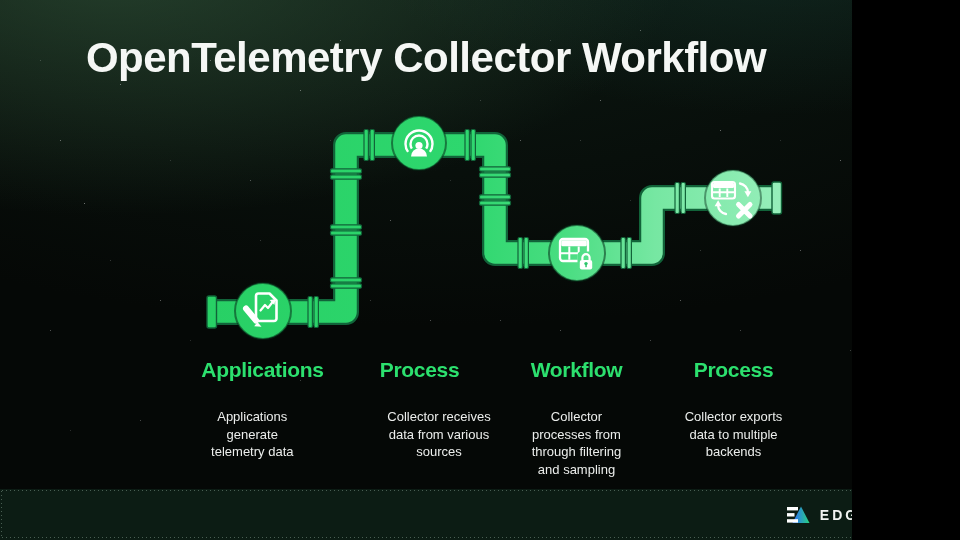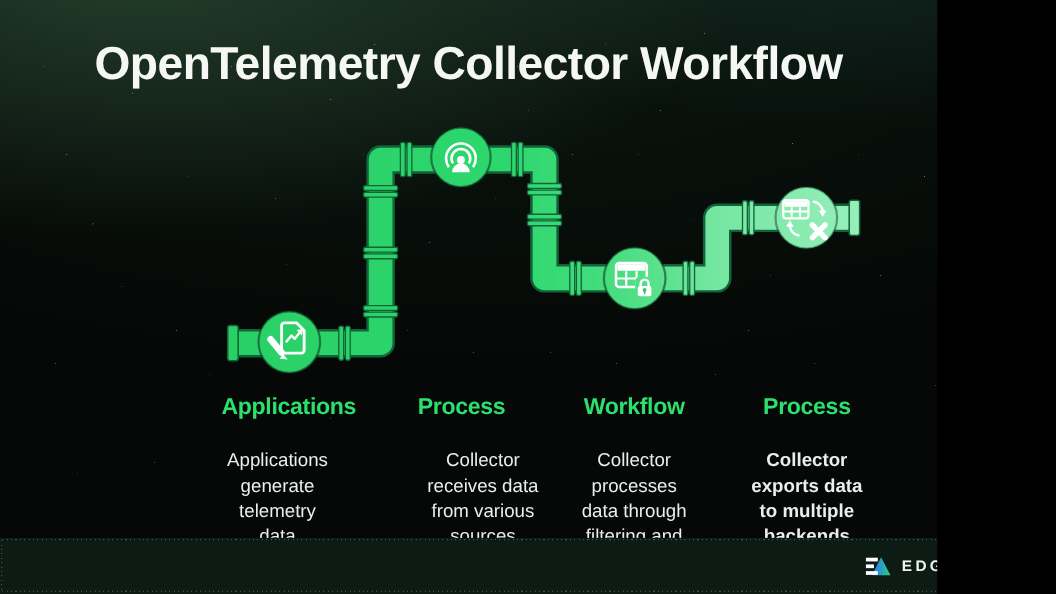--- a/index.html
+++ b/index.html
@@ -33,25 +33,25 @@
     900px 180px rgba(255,255,255,.2),70px 430px rgba(255,255,255,.2),890px 400px rgba(255,255,255,.2);}
   .title{
     position:absolute;left:0;right:0;top:34px;text-align:center;
     color:#f5f7f5;font-size:42px;font-weight:700;letter-spacing:-.5px;
   }
   .cols{
     position:absolute;left:184px;top:358px;width:628px;
     display:grid;grid-template-columns:repeat(4,157px);justify-items:center;text-align:center;
   }
   .stage-label{color:#2ce06e;font-size:21px;font-weight:700;letter-spacing:-.3px;margin:0 0 26px 0;text-align:center;}
-  .stage-desc{color:#eceeec;font-size:17px;font-weight:400;line-height:1.35;margin:0;}
+  .stage-desc{color:#eceeec;font-size:13px;font-weight:400;line-height:1.35;margin:0;}
   .col-0 .stage-desc{max-width:102px;}
   .col-1 .stage-desc{max-width:122px;margin-left:39px;}
   .col-2 .stage-desc{max-width:112px;}
-  .col-3 .stage-desc{max-width:118px;font-weight:bold;}
+  .col-3 .stage-desc{max-width:118px;}
   .pipes{position:absolute;left:0;top:0;}
   .footer{position:absolute;left:0;top:489px;width:960px;height:51px;background:#0c1c14;}
   .dotline{position:absolute;background-repeat:repeat;}
   .dot-h{left:2px;right:2px;height:1px;background-image:repeating-linear-gradient(90deg,rgba(165,195,178,.4) 0 1px,transparent 1px 4px);}
   .dot-v{top:2px;bottom:2px;width:1px;background-image:repeating-linear-gradient(180deg,rgba(165,195,178,.4) 0 1px,transparent 1px 4px);}
   .dot-top{top:1px;} .dot-bottom{bottom:2px;} .dot-left{left:1px;} .dot-right{right:2px;}
   .brand{position:absolute;right:22px;top:50%;transform:translateY(-50%);display:flex;align-items:center;gap:10px;}
   .brand-text{color:#f2f4f2;font-size:14px;font-weight:700;letter-spacing:3px;}
 </style>
 </head>
@@ -189,21 +189,21 @@
     <div class="col-0">
       <div class="stage-label">Applications</div>
       <p class="stage-desc">Applications generate telemetry data</p>
     </div>
     <div class="col-1">
       <div class="stage-label">Process</div>
       <p class="stage-desc">Collector receives data from various sources</p>
     </div>
     <div class="col-2">
       <div class="stage-label">Workflow</div>
-      <p class="stage-desc">Collector processes data through filtering and processes</p>
+      <p class="stage-desc">Collector processes from through filtering and sampling</p>
     </div>
     <div class="col-3">
       <div class="stage-label">Process</div>
       <p class="stage-desc">Collector exports data to multiple backends</p>
     </div>
   </div>
 
   <div class="footer">
     <div class="dotline dot-h dot-top"></div>
     <div class="dotline dot-h dot-bottom"></div>

